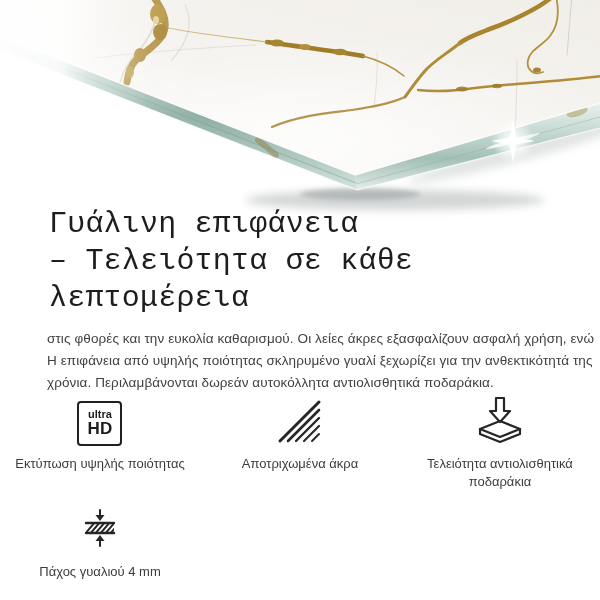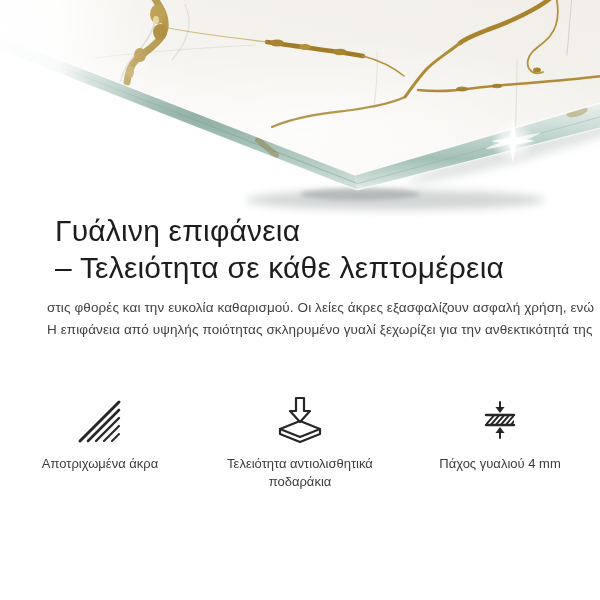--- a/index.html
+++ b/index.html
@@ -4,21 +4,21 @@
 <style>
   html,body{margin:0;padding:0;background:#ffffff;}
   body{width:600px;height:600px;overflow:hidden;font-family:"Liberation Sans","DejaVu Sans",sans-serif;}
   .page{position:relative;width:600px;height:600px;background:#ffffff;}
 
   
   .hero{position:absolute;top:0;left:0;width:600px;height:232px;}
 
   
   .content{position:absolute;top:204px;left:47px;width:515px;}
-  .title{margin:8px;font-family:Liberation Sans, sans-serif;font-weight:400;
+  .title{margin:2px;font-family:Liberation Mono, monospace;font-weight:400;
          font-size:30px;line-height:37px;color:#1d1d1d;letter-spacing:.2px;}
   .desc{margin:11px 0 0;font-size:13.5px;line-height:22px;color:#414141;letter-spacing:.1px;}
   .desc span{display:block;white-space:nowrap;}
 
   
   .features{position:absolute;top:399px;left:0;width:600px;
             display:grid;grid-template-columns:repeat(3,1fr);row-gap:16px;justify-items:center;}
   .feature{display:flex;flex-direction:column;align-items:center;text-align:center;}
   .icon-box{height:47px;display:flex;align-items:flex-end;justify-content:center;}
   .flabel{margin-top:9px;font-size:13px;line-height:18px;color:#3c3c3c;max-width:190px;}
@@ -155,26 +155,36 @@
   </svg>
 
   <div class="content">
     <h1 class="title">
       <span>Γυάλινη επιφάνεια</span><br>
       <span>– Τελειότητα σε κάθε λεπτομέρεια</span>
     </h1>
     <p class="desc">
       <span>στις φθορές και την ευκολία καθαρισμού. Οι λείες άκρες εξασφαλίζουν ασφαλή χρήση, ενώ</span>
       <span>Η επιφάνεια από υψηλής ποιότητας σκληρυμένο γυαλί ξεχωρίζει για την ανθεκτικότητά της</span>
+      <span>χρόνια. Περιλαμβάνονται δωρεάν αυτοκόλλητα αντιολισθητικά ποδαράκια.</span>
     </p>
   </div>
 
   <div class="features">
 
 
+    <div class="feature">
+      <div class="icon-box">
+        <div class="uhd-box">
+          <span class="uhd-small">ultra</span>
+          <span class="uhd-big">HD</span>
+        </div>
+      </div>
+      <div class="flabel">Εκτύπωση υψηλής ποιότητας</div>
+    </div>
 
     <div class="feature">
       <div class="icon-box">
         <svg width="56" height="50" viewBox="0 0 56 50" aria-hidden="true">
           <g class="icon-stroke">
             <path d="M8,45 L47,6" stroke-width="3"></path>
             <path d="M16,45 L47,14" stroke-width="2.6"></path>
             <path d="M24,45 L47,22" stroke-width="2.4"></path>
             <path d="M32,45 L47,30" stroke-width="2.2"></path>
             <path d="M40,45 L47,38" stroke-width="2"></path>

